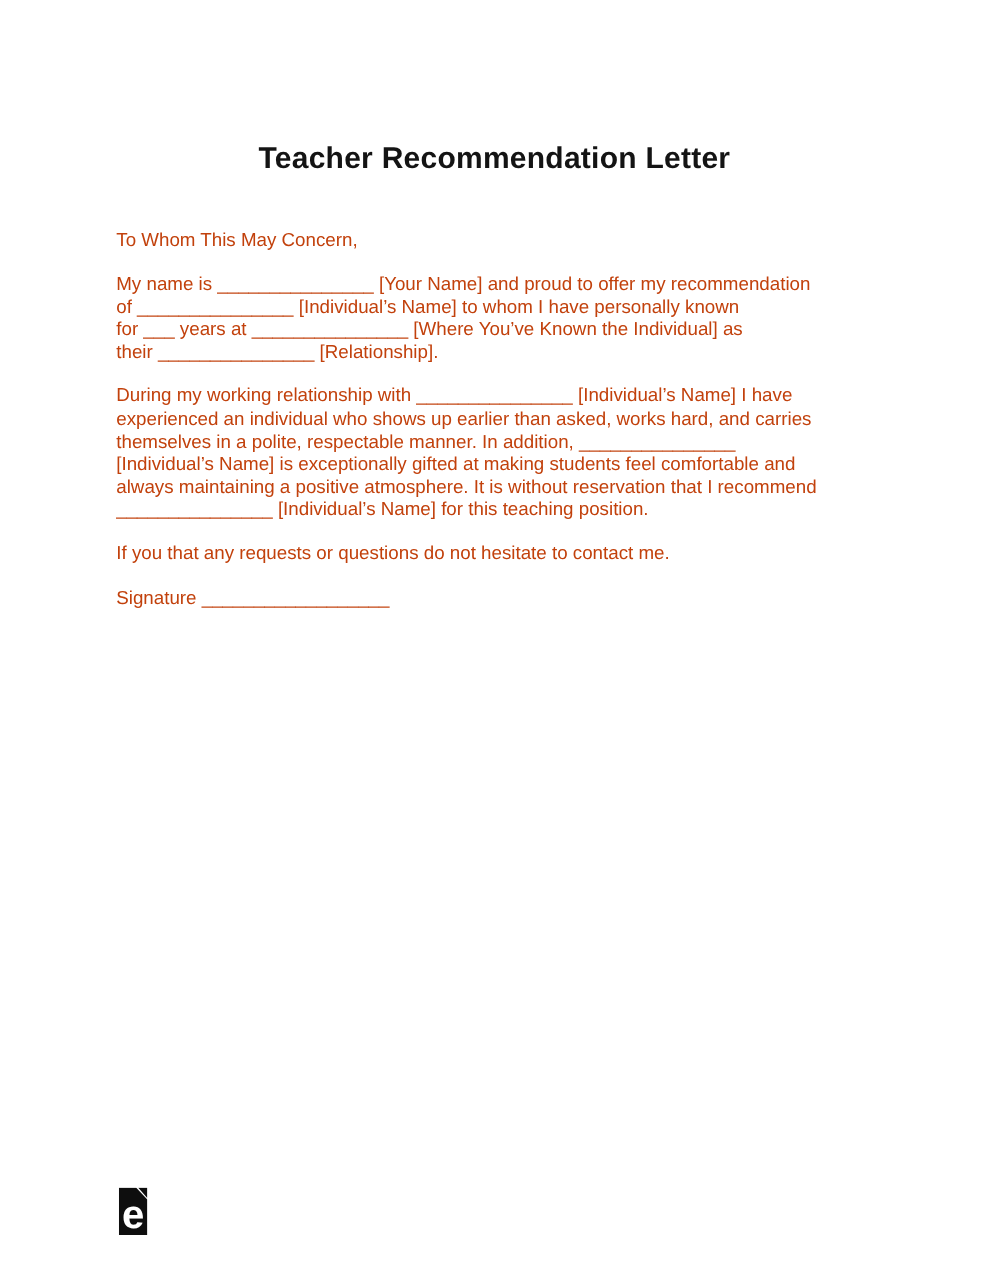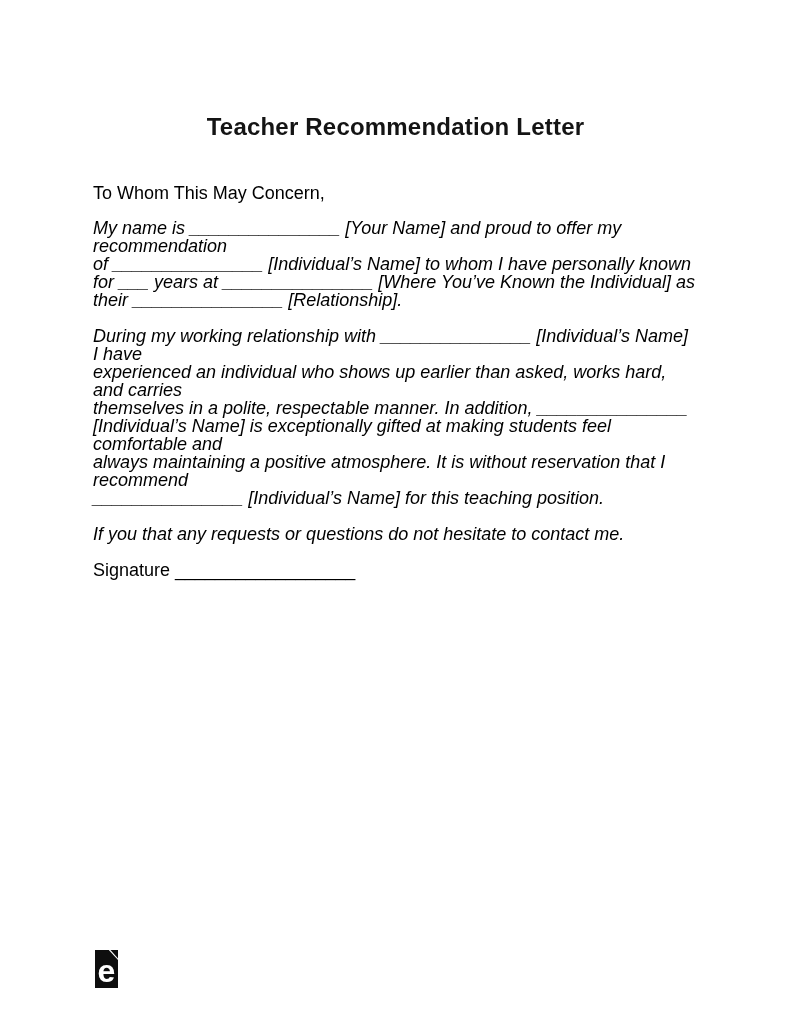--- a/index.html
+++ b/index.html
@@ -26,29 +26,28 @@
     margin: 108px 0 0 0;
     font-size: 24px;
     line-height: 30px;
     font-weight: bold;
     text-align: center;
     color: #141414;
     letter-spacing: 0.2px;
   }
   .line {
     margin: 0;
-    font-size: 18px;
+    font-size: 15px;
     line-height: 18.1px;
-    color: #000000;
+    color: #c2410c;
   }
   .salutation { margin-top: 42px; }
   .para {
     margin-top: 17px;
     white-space: pre-line;
-    font-style: italic;
   }
   .closing { margin-top: 17px; }
   .row { margin-top: 18px; }
   .bold { font-weight: bold; }
 
   
   .logo {
     position: absolute;
     left: 95px;
     top: 950px;

